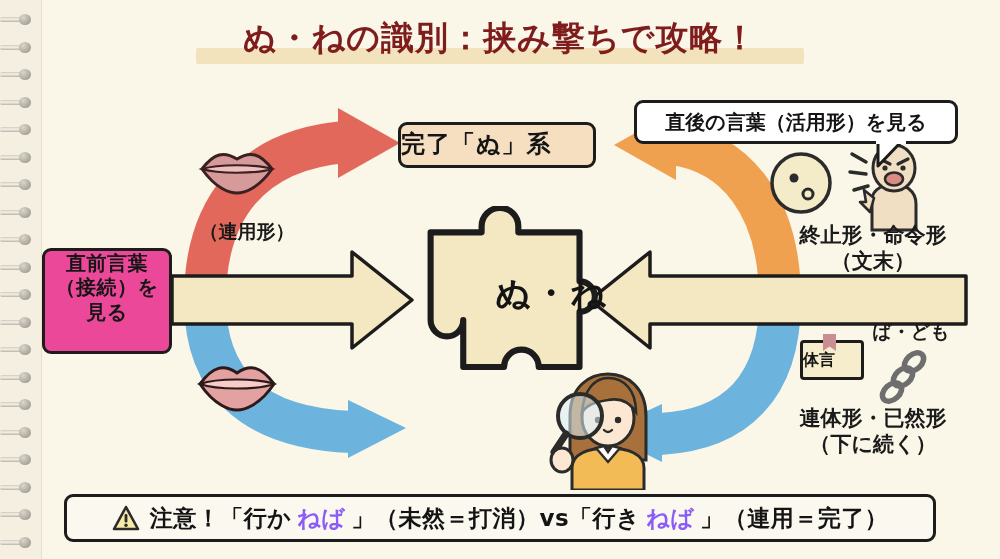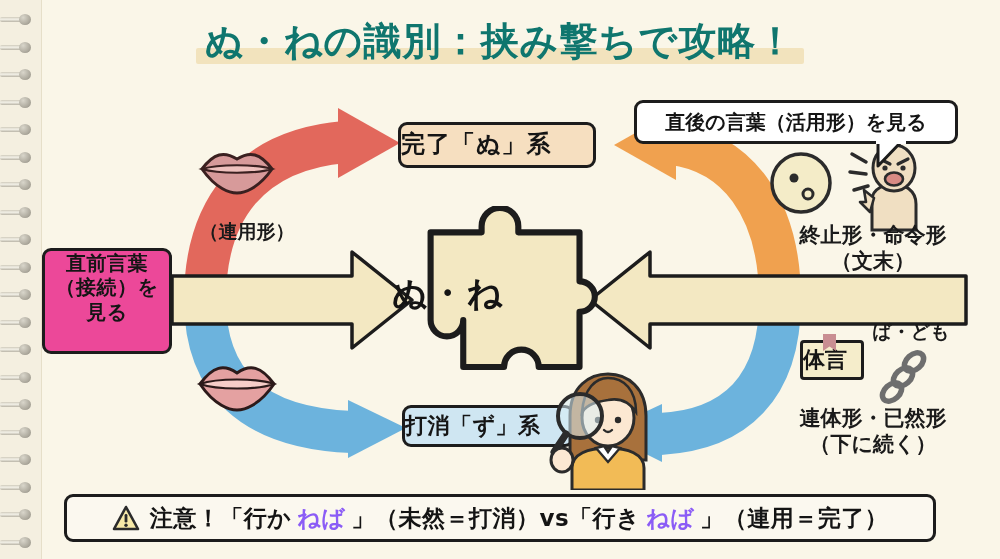--- a/index.html
+++ b/index.html
@@ -45,36 +45,36 @@
     position: absolute; left: 0; top: 16px; width: 1000px;
     text-align: center; z-index: 5;
   }
   #title-underline {
     position: absolute; left: 196px; top: 48px;
     width: 608px; height: 16px;
     background: #f2e3bd; border-radius: 2px; z-index: 4;
   }
   #title {
     position: relative; z-index: 5;
-    font-size: 38px; font-weight: bold; color: #0f766e;
+    font-size: 33px; font-weight: bold; color: #7f1d1d;
     letter-spacing: 1px;
     font-family: "DejaVu Sans", "Liberation Sans", sans-serif;
   }
 
   
   #arrows {
     position: absolute; left: 0; top: 0;
     width: 1000px; height: 559px; z-index: 1;
   }
 
   
   #puzzle { position: absolute; left: 392px; top: 206px; width: 216px; height: 194px; z-index: 3; }
   #puzzle-label {
     position: absolute; left: 392px; top: 270px; width: 216px;
-    text-align: left; z-index: 4;
+    text-align: right; z-index: 4;
     font-size: 35px; font-weight: bold; color: #141414;
     letter-spacing: 2px;
   }
 
   
   .node-box {
     position: absolute; z-index: 4;
     border: 3px solid #1c1c1c;
     border-radius: 9px;
     display: flex; align-items: center; justify-content: flex-start;
@@ -103,21 +103,21 @@
     background: #ffffff; border: 3px solid #1c1c1c; border-radius: 9px;
     display: flex; align-items: center; justify-content: center;
     font-size: 20px; font-weight: bold; color: #141414; z-index: 5;
     letter-spacing: 0px;
   }
   #bubble-tail { position: absolute; left: 876px; top: 140px; z-index: 5; }
 
   
   #box-taigen {
     left: 800px; top: 340px; width: 64px; height: 40px;
-    background: #f5edcb; font-size: 22px; z-index: 5;
+    background: #f5edcb; font-size: 16px; z-index: 5;
     border-width: 3px; border-radius: 4px;
   }
   #taigen-bookmark {
     position: absolute; left: 823px; top: 334px;
     width: 13px; height: 17px; z-index: 6;
     background: #c98e92;
     clip-path: polygon(0 0, 100% 0, 100% 100%, 50% 74%, 0 100%);
   }
 
   
@@ -197,23 +197,20 @@
 
   <div id="title-underline"></div>
   <div id="title-wrap">
     <div id="title">ぬ・ねの識別：挟み撃ちで攻略！</div>
   </div>
 
   <div class="node-box" id="box-kanryo">
     <span>完了「ぬ」系</span>
   </div>
 
-  <div class="node-box" id="box-uchikeshi">
-    <span>打消「ず」系</span>
-  </div>
 
   <div class="node-box" id="box-left">
     <span>直前言葉</span>
     <span>（接続）を</span>
     <span>見る</span>
   </div>
 
   <div id="bubble-right">
     <span>直後の言葉（活用形）を見る</span>
   </div>

